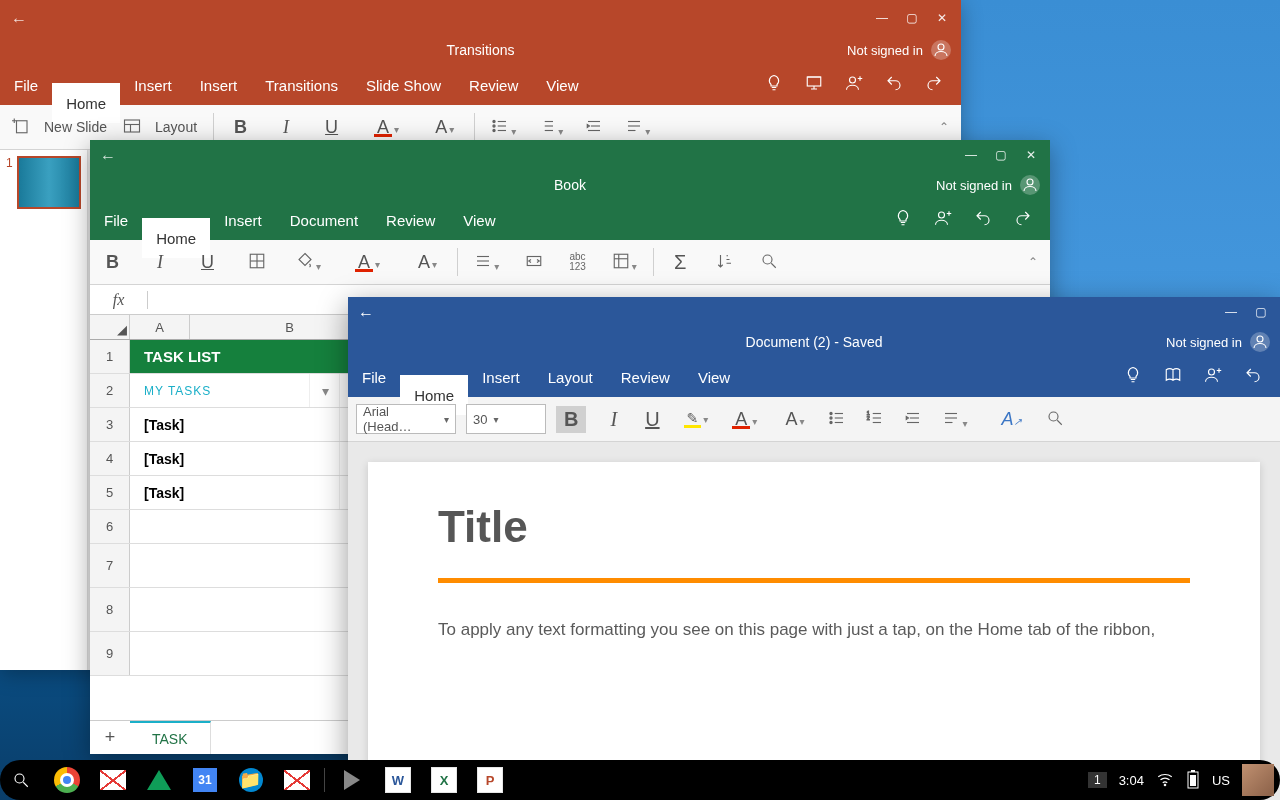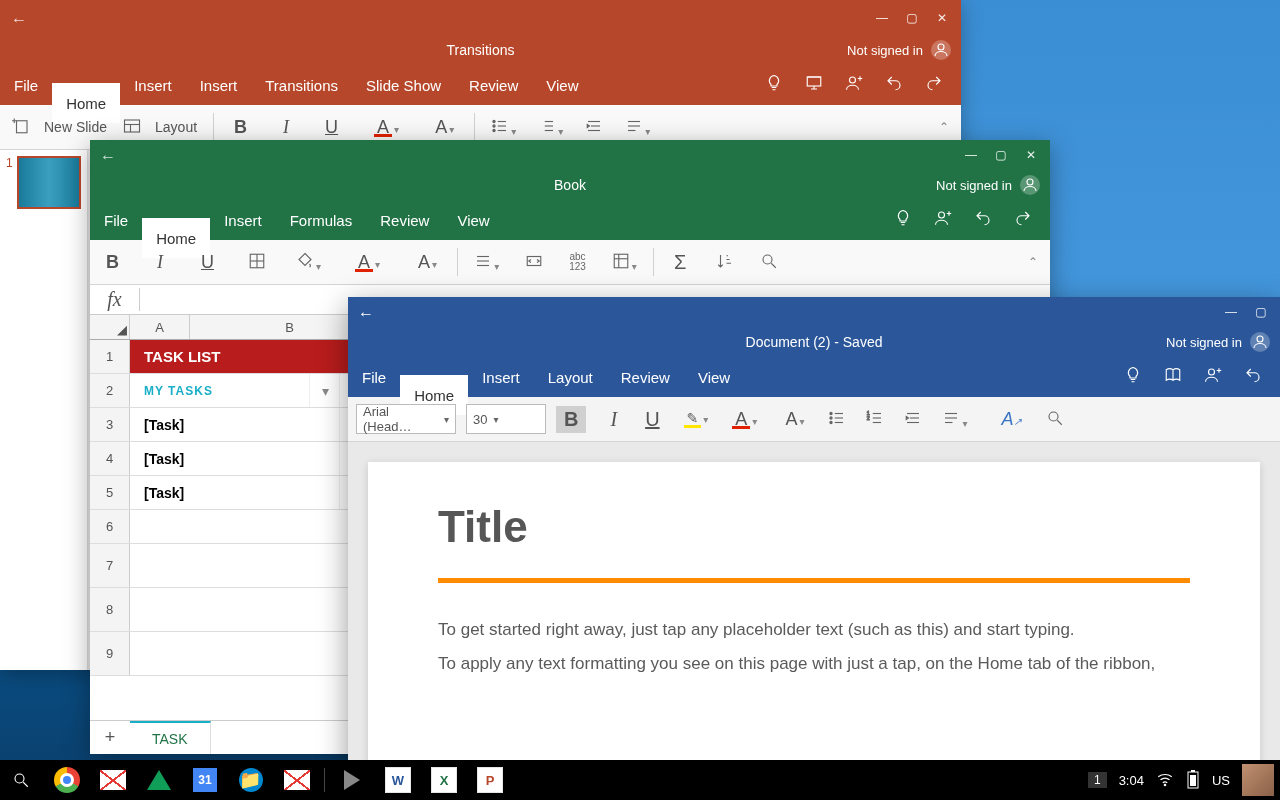--- a/index.html
+++ b/index.html
@@ -37,31 +37,31 @@
 .ppt-thumb-prev { flex:1; background:linear-gradient(90deg,#1a7a9a,#3aa0c0,#1a7a9a); border:2px solid #b7472a; }
 
 
 .xls { position:absolute; left:90px; top:140px; width:960px; z-index:20; background:#fff; box-shadow:0 6px 24px rgba(0,0,0,0.35); }
 .xls-titlebar { height:30px; background:#217346; color:#fff; display:flex; align-items:center; font-size:13px; padding:0 4px; }
 .xls-titlebar .back { width:28px; text-align:center; font-size:16px; opacity:.8; }
 .xls-titlebar .ctrls { margin-left:auto; display:flex; }
 .head-row.xls-h { background:#217346; }
 .tabs-row.xls-t { background:#217346; }
 .fx-row { height:30px; border-bottom:1px solid #ccc; display:flex; align-items:center; font-size:14px; }
-.fx-label { width:50px; text-align:center; font-style:italic; font-family:'Times New Roman',serif; font-size:20px; color:#555; border-right:1px solid #ccc; }
+.fx-label { width:58px; text-align:center; font-style:italic; font-family:'Times New Roman',serif; font-size:16px; color:#555; border-right:1px solid #ccc; }
 .fx-input { flex:1; height:100%; border:none; padding:0 8px; }
 .xls-grid-head { height:25px; display:flex; border-bottom:1px solid #aaa; background:#f4f4f4; font-size:13px; color:#555; }
 .xls-corner { width:40px; border-right:1px solid #ccc; display:flex; align-items:flex-end; justify-content:flex-end; padding:2px; }
 .xls-col { border-right:1px solid #ccc; display:flex; align-items:center; justify-content:center; }
 .xls-body-wrap { position:relative; height:380px; overflow:hidden; }
 .xls-row { height:34px; display:flex; border-bottom:1px solid #ddd; }
 .xls-rownum { width:40px; background:#f4f4f4; border-right:1px solid #ccc; display:flex; align-items:center; justify-content:center; font-size:13px; color:#555; }
 .xls-cell { border-right:1px solid #eee; padding:0 10px; display:flex; align-items:center; font-size:14px; }
-.task-header { background:#b91c1c; color:#fff; font-weight:bold; padding:16px 14px; font-size:15px; }
-.task-sub { color:#1aafc8; font-weight:bold; font-size:12px; letter-spacing:1px; padding:0 14px; }
+.task-header { background:#15803d; color:#fff; font-weight:bold; padding:16px 14px; font-size:15px; }
+.task-sub { color:#1aafc8; font-weight:normal; font-size:12px; letter-spacing:1px; padding:0 14px; }
 .task-item { font-weight:bold; font-size:14px; padding:0 14px; }
 .xls-sheet-tabs { height:34px; border-top:1px solid #ccc; display:flex; align-items:center; background:#fff; }
 .sheet-add { width:40px; text-align:center; font-size:18px; color:#555; }
 .sheet-tab { padding:0 22px; height:100%; display:flex; align-items:center; color:#217346; font-size:14px; border-right:1px solid #ddd; border-top:2px solid #1aafc8; background:#fff; }
 
 
 .wrd { position:absolute; left:348px; top:297px; width:932px; z-index:30; background:#fff; box-shadow:0 8px 28px rgba(0,0,0,0.4); }
 .wrd-titlebar { height:30px; background:#2b579a; color:#fff; display:flex; align-items:center; font-size:13px; padding:0 4px; }
 .wrd-titlebar .back { width:28px; text-align:center; font-size:16px; }
 .wrd-titlebar .ctrls { margin-left:auto; display:flex; }
@@ -74,21 +74,21 @@
 .underline-hl { border-bottom:3px solid #ffe600; display:inline-block; padding:0 3px; line-height:14px; }
 .underline-red { border-bottom:3px solid #e02200; display:inline-block; padding:0 3px; line-height:14px; }
 .wrd-canvas { height:360px; background:#e9e9e9; padding:20px 20px 0; overflow:hidden; }
 .wrd-page { background:#fff; height:100%; padding:40px 70px; box-shadow:0 2px 8px rgba(0,0,0,.15); }
 .wrd-title { font-size:44px; font-weight:bold; color:#565656; margin-bottom:26px; }
 .wrd-hr { height:5px; background:#ff8c00; margin-bottom:30px; }
 .wrd-h1 { font-size:28px; font-weight:bold; color:#595959; margin-bottom:16px; }
 .wrd-body { font-size:17px; color:#5a5a5a; line-height:2; }
 
 
-.taskbar { position:absolute; bottom:0; left:0; right:0; height:40px; background:#000; z-index:50; display:flex; align-items:center; padding:0 2px; gap:8px; }
+.taskbar { position:absolute; bottom:0; left:0; right:0; height:40px; background:#000; z-index:50; display:flex; align-items:center; padding:0 2px; gap:8px;border-radius:20px; }
 .tb-icon { width:38px; height:38px; display:flex; align-items:center; justify-content:center; color:#fff; font-size:18px; }
 .tb-right { margin-left:auto; display:flex; align-items:center; gap:12px; color:#fff; font-size:13px; padding-right:4px; }
 .tb-badge { background:#333; padding:1px 6px; font-size:12px; }
 
 .chrome-ico { width:26px; height:26px; border-radius:50%; background:conic-gradient(#ea4335 0 120deg,#4caf50 120deg 240deg,#fbbc05 240deg 360deg); position:relative; }
 .chrome-ico::after { content:""; position:absolute; inset:6px; border-radius:50%; background:#fff; }
 .chrome-ico::before { content:""; position:absolute; inset:9px; border-radius:50%; background:#4285f4; z-index:1; }
 .gmail-ico { width:26px; height:20px; background:#fff; position:relative; overflow:hidden; }
 .gmail-ico::after { content:""; position:absolute; inset:0; background:linear-gradient(to bottom right,transparent 48%,#e53935 48% 54%,transparent 54%),linear-gradient(to bottom left,transparent 48%,#e53935 48% 54%,transparent 54%); }
 .drive-ico { width:0; height:0; border-left:12px solid transparent; border-right:12px solid transparent; border-bottom:20px solid #0f9d58; position:relative; }
@@ -240,21 +240,21 @@
             <circle cx="12" cy="8" r="4"></circle>
             <path d="M4 20c0-4 4-6 8-6s8 2 8 6"></path>
           </svg>
         </span>
     </div>
   </div>
   <div class="tabs-row xls-t">
     <div class="tab">File</div>
     <div class="tab active">Home</div>
     <div class="tab">Insert</div>
-    <div class="tab">Formulas</div>
+    <div class="tab">Document</div>
     <div class="tab">Review</div>
     <div class="tab">View</div>
     <div class="tool-icons">
       <span><svg class="icon-svg" viewBox="0 0 24 24">
             <path d="M9 18h6m-5 3h4M12 2a7 7 0 0 0-4 12v2h8v-2a7 7 0 0 0-4-12z"></path>
           </svg></span>
       <span><svg class="icon-svg" viewBox="0 0 24 24">
             <circle cx="10" cy="8" r="4"></circle>
             <path d="M2 21c0-4 4-6 8-6s8 2 8 6M17 6h6m-3-3v6"></path>
           </svg></span>
@@ -460,21 +460,20 @@
     <span class="fmt-btn" style="font-style:italic;color:#3a75c4">A<span style="font-size:10px">↗</span></span>
     <span style="margin-left:10px"><svg class="icon-svg" viewBox="0 0 24 24">
           <circle cx="10" cy="10" r="6"></circle>
           <line x1="15" y1="15" x2="21" y2="21"></line>
         </svg></span>
   </div>
   <div class="wrd-canvas">
     <div class="wrd-page">
       <div class="wrd-title">Title</div>
       <div class="wrd-hr"></div>
-      <div class="wrd-body">To get started right away, just tap any placeholder text (such as this) and start typing.</div>
       <div class="wrd-body">To apply any text formatting you see on this page with just a tap, on the Home tab of the ribbon,</div>
     </div>
   </div>
 </div>
 
 <div class="taskbar">
   <div class="tb-icon">
       <svg class="icon-svg" viewBox="0 0 24 24" style="stroke:#fff">
         <circle cx="10" cy="10" r="6"></circle>
         <line x1="15" y1="15" x2="21" y2="21"></line>

